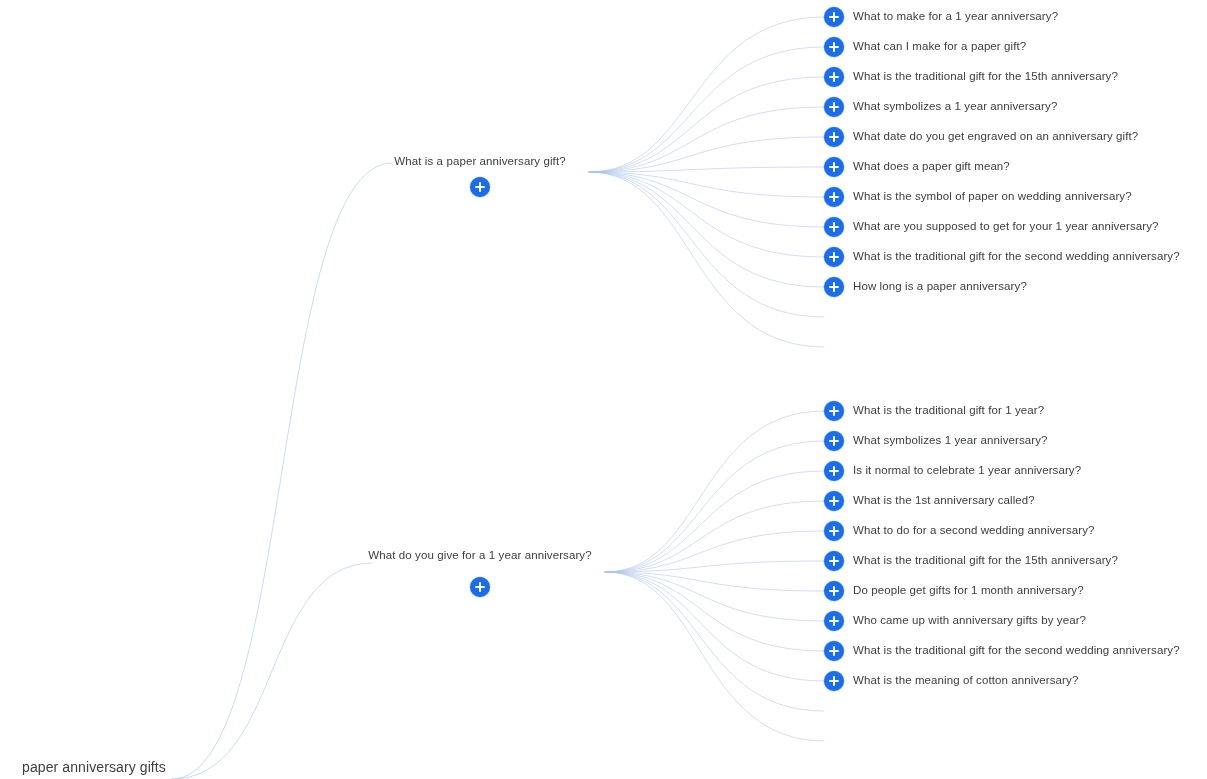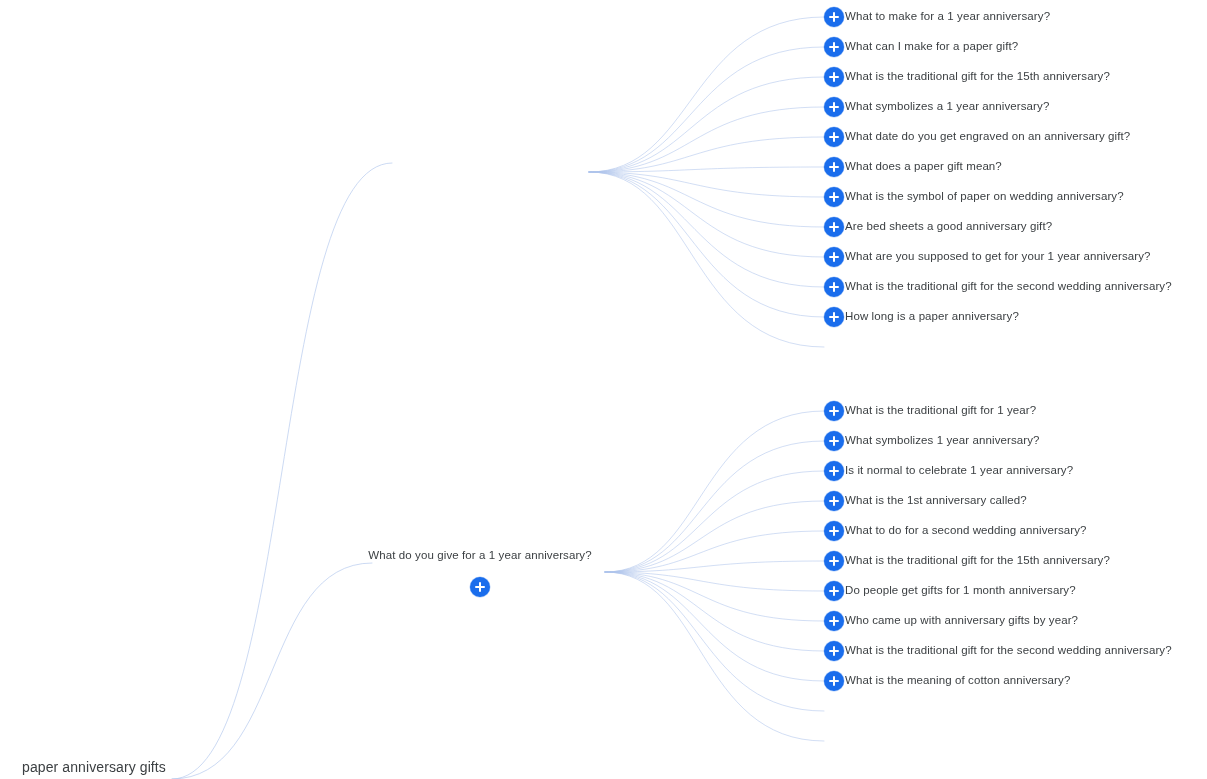--- a/index.html
+++ b/index.html
@@ -79,21 +79,21 @@
   
   .cluster {
     position: absolute;
     left: 824px;
   }
   .leaf {
     position: relative;
     height: 30px;
     display: flex;
     align-items: center;
-    gap: 1px;
+    gap: 9px;
   }
   .leaf-label {
     font-size: 11.5px;
     color: #3c4043;
     letter-spacing: 0.1px;
     white-space: nowrap;
     line-height: 1;
   }
 </style>
 </head>
@@ -127,20 +127,24 @@
       <path d="M 605 572 C 703.55 572, 696.98 621, 824 621" fill="none" stroke="#aec4ec" stroke-width="0.7" stroke-opacity="0.8" stroke-linecap="round"></path>
       <path d="M 605 572 C 703.55 572, 696.98 651, 824 651" fill="none" stroke="#aec4ec" stroke-width="0.7" stroke-opacity="0.8" stroke-linecap="round"></path>
       <path d="M 605 572 C 703.55 572, 696.98 681, 824 681" fill="none" stroke="#aec4ec" stroke-width="0.7" stroke-opacity="0.8" stroke-linecap="round"></path>
       <path d="M 605 572 C 703.55 572, 696.98 711, 824 711" fill="none" stroke="#aec4ec" stroke-width="0.7" stroke-opacity="0.8" stroke-linecap="round"></path>
       <path d="M 605 572 C 703.55 572, 696.98 741, 824 741" fill="none" stroke="#aec4ec" stroke-width="0.7" stroke-opacity="0.8" stroke-linecap="round"></path>
       <path d="M 492 569 C 532 569, 565 572, 605 572" fill="none" stroke="#aec4ec" stroke-width="0.7" stroke-opacity="0" stroke-linecap="round"></path>
     </svg>
 
   <div class="root-node" style="left: 14px; top: 759px;">paper anniversary gifts</div>
 
+  <div class="branch" id="branch-0" style="top: 155px; left: 0px; width: 960px;">
+    <div class="branch-label">What is a paper anniversary gift?</div>
+    <div class="plus-btn"></div>
+  </div>
 
   <div class="branch" id="branch-1" style="top: 549px; left: 0px; width: 960px; gap: 6px;">
     <div class="branch-label">What do you give for a 1 year anniversary?</div>
     <div class="plus-btn"></div>
   </div>
 
   <div class="cluster" id="cluster-0" style="top: 2px;">
       <div class="leaf">
         <div class="plus-btn"></div>
         <div class="leaf-label">What to make for a 1 year anniversary?</div>
@@ -164,24 +168,20 @@
       <div class="leaf">
         <div class="plus-btn"></div>
         <div class="leaf-label">What does a paper gift mean?</div>
       </div>
       <div class="leaf">
         <div class="plus-btn"></div>
         <div class="leaf-label">What is the symbol of paper on wedding anniversary?</div>
       </div>
       <div class="leaf">
         <div class="plus-btn"></div>
-        <div class="leaf-label">Are bed sheets a good anniversary gift?</div>
-      </div>
-      <div class="leaf">
-        <div class="plus-btn"></div>
         <div class="leaf-label">What are you supposed to get for your 1 year anniversary?</div>
       </div>
       <div class="leaf">
         <div class="plus-btn"></div>
         <div class="leaf-label">What is the traditional gift for the second wedding anniversary?</div>
       </div>
       <div class="leaf">
         <div class="plus-btn"></div>
         <div class="leaf-label">How long is a paper anniversary?</div>
       </div>

